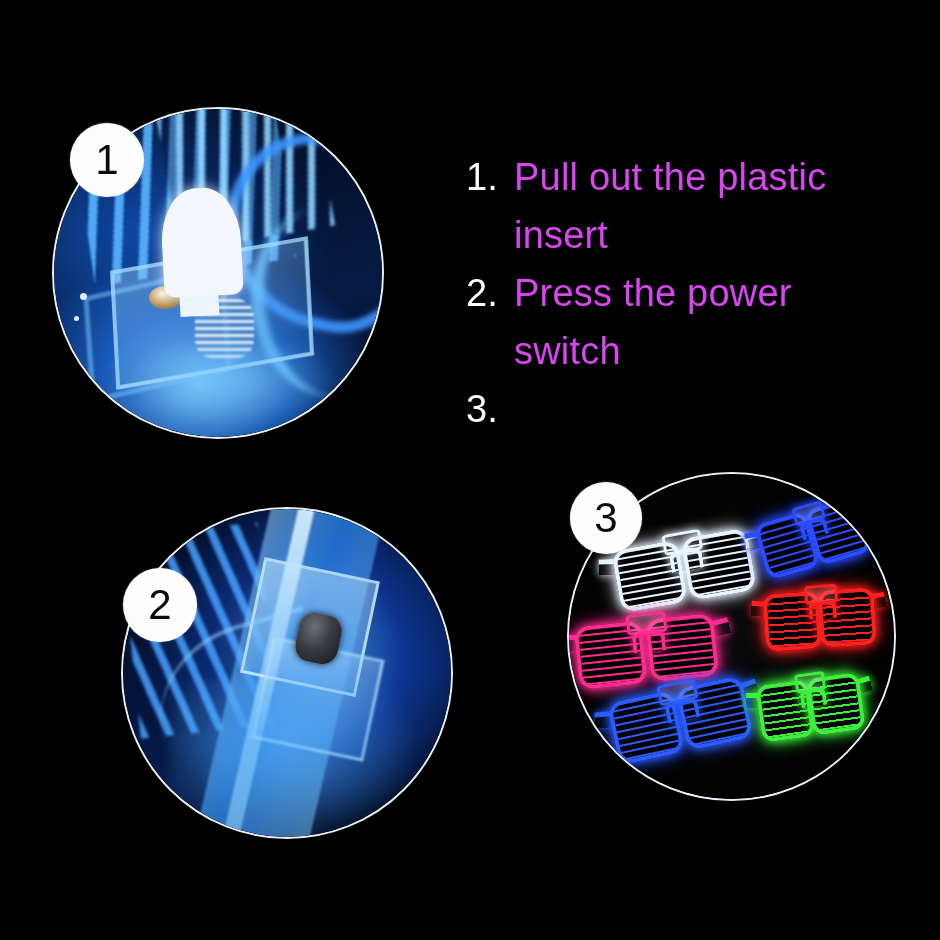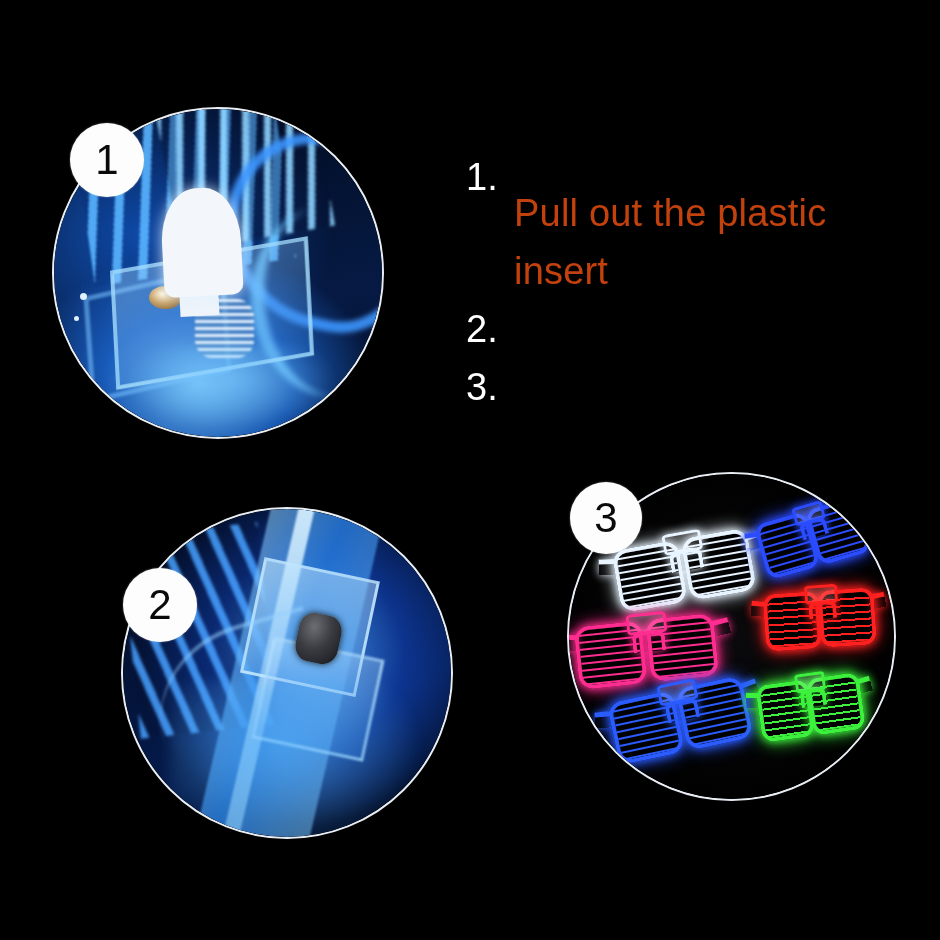--- a/index.html
+++ b/index.html
@@ -34,22 +34,21 @@
     align-items: flex-start;
     margin-bottom: 0px;
   }
   .instr-num {
     flex: 0 0 auto;
     width: 48px;
     color: #ffffff;
   }
   .instr-text {
     flex: 1 1 auto;
-    color: #c2410c;
-    margin-top: 36px;
+    color: #d946ef;
   }
 
   
   .photo-circle {
     position: absolute;
     border-radius: 50%;
     overflow: hidden;
     border: 2px solid #e9eef5;
     box-sizing: border-box;
     background: #000;
@@ -391,19 +390,20 @@
     <span>3</span>
   </div>
 
   <div class="instructions">
     <div class="instr-line">
       <span class="instr-num">1.</span>
       <span class="instr-text">Pull out the plastic insert</span>
     </div>
     <div class="instr-line">
       <span class="instr-num">2.</span>
+      <span class="instr-text">Press the power switch</span>
     </div>
     <div class="instr-line">
       <span class="instr-num">3.</span>
     </div>
   </div>
 
 </div>
 
 </body></html>

